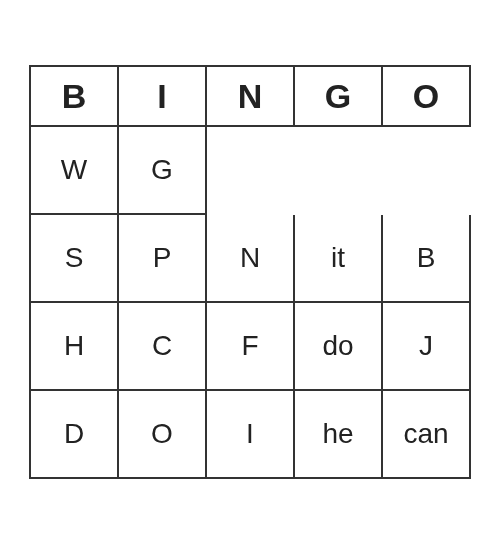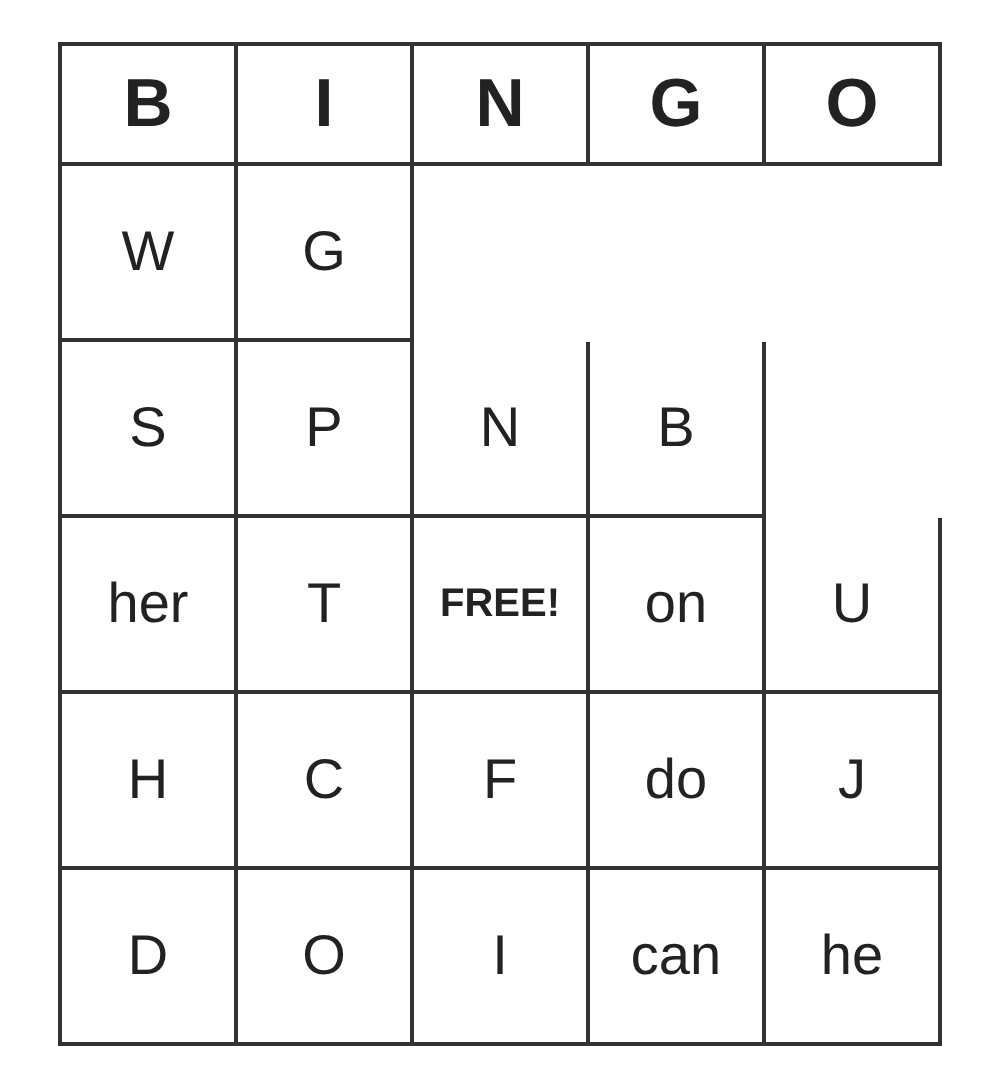--- a/index.html
+++ b/index.html
@@ -67,36 +67,30 @@
     </div>
 
 <div class="bingo-row">
       <div class="bingo-cell">W</div>
       <div class="bingo-cell">G</div>
     </div>
     <div class="bingo-row">
       <div class="bingo-cell">S</div>
       <div class="bingo-cell">P</div>
       <div class="bingo-cell">N</div>
+      <div class="bingo-cell">it</div>
       <div class="bingo-cell">B</div>
-    </div>
-    <div class="bingo-row">
-      <div class="bingo-cell">her</div>
-      <div class="bingo-cell">T</div>
-      <div class="bingo-cell free-cell">FREE!</div>
-      <div class="bingo-cell">on</div>
-      <div class="bingo-cell">U</div>
     </div>
     <div class="bingo-row">
       <div class="bingo-cell">H</div>
       <div class="bingo-cell">C</div>
       <div class="bingo-cell">F</div>
       <div class="bingo-cell">do</div>
       <div class="bingo-cell">J</div>
     </div>
     <div class="bingo-row">
       <div class="bingo-cell">D</div>
       <div class="bingo-cell">O</div>
       <div class="bingo-cell">I</div>
+      <div class="bingo-cell">he</div>
       <div class="bingo-cell">can</div>
-      <div class="bingo-cell">he</div>
     </div>
   </div>
 
 </body></html>

